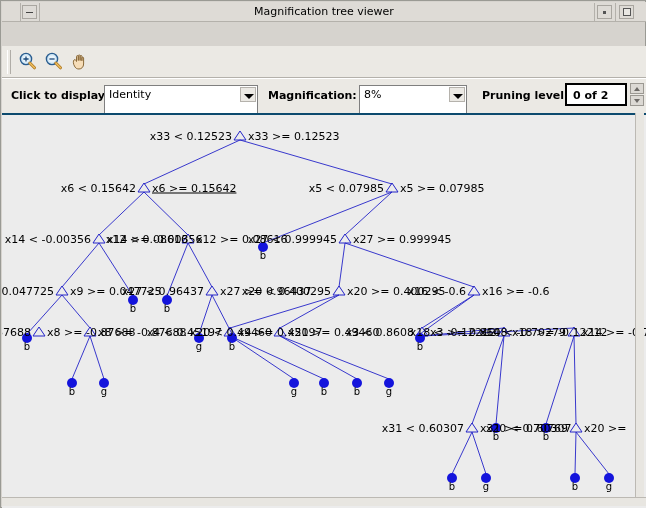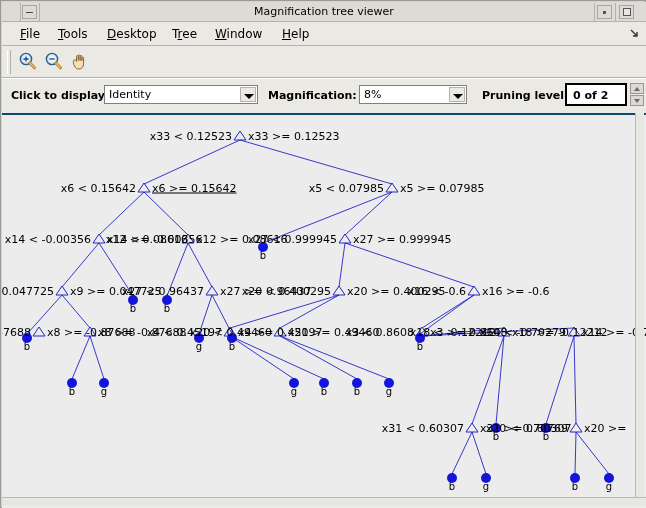--- a/index.html
+++ b/index.html
@@ -74,21 +74,21 @@
   
   .ctrlbar{
     position:absolute;left:1px;top:77px;width:644px;height:35px;
     background:#ebe9e4;box-sizing:border-box;
     border-top:1px solid #fff;
   }
   .ctrl-label{
     position:absolute;top:10px;font-size:11px;font-weight:bold;white-space:nowrap;
   }
   .combo{
-    position:absolute;top:6px;height:19px;
+    position:absolute;top:6px;height:29px;
     background:#fff;border:1px solid #7f7f7f;box-sizing:border-box;
     font-size:11px;cursor:pointer;
   }
   .combo .cval{
     position:absolute;left:4px;top:2px;font-size:11px;white-space:nowrap;
   }
   .combo .carrow{
     position:absolute;right:1px;top:1px;width:16px;height:15px;
     background:#ebe9e4;border:1px solid #b5b2ac;box-sizing:border-box;
   }
@@ -162,33 +162,20 @@
     <div class="tb-title">Magnification tree viewer</div>
     <div class="tb-sep" style="left:18px;"></div>
     <div class="tb-sep" style="left:37px;"></div>
     <div class="tb-btn tb-min"></div>
     <div class="tb-sep" style="left:592px;"></div>
     <div class="tb-btn tb-max"></div>
     <div class="tb-sep" style="left:613px;"></div>
     <div class="tb-btn tb-close"></div>
   </div>
 
-  <div class="menubar">
-    <div class="menu-item" style="left:13px;"><u>F</u><span></span>ile</div>
-    <div class="menu-item" style="left:51px;"><u>T</u>ools</div>
-    <div class="menu-item" style="left:100px;"><u>D</u>esktop</div>
-    <div class="menu-item" style="left:165px;">T<u>r</u>ee</div>
-    <div class="menu-item" style="left:208px;"><u>W</u>indow</div>
-    <div class="menu-item" style="left:275px;"><u>H</u>elp</div>
-    <div class="menu-dock">
-      <svg width="10" height="10" viewBox="0 0 10 10">
-        <path d="M1 2 L7 8 M7 4 L7 8 L3 8" stroke="#333" stroke-width="1.4" fill="none"></path>
-      </svg>
-    </div>
-  </div>
 
   <div class="toolbar">
     <div class="tb-grip"></div>
     <div class="tbtn" style="left:14px;">
       <svg width="24" height="22" viewBox="0 0 24 22">
         <circle cx="10" cy="8" r="5.6" fill="#cfe6f5" stroke="#2a5d8f" stroke-width="1.4"></circle>
         <circle cx="10" cy="8" r="3.4" fill="#eaf4fb" stroke="none"></circle>
         <path d="M10 5.4 L10 10.6 M7.4 8 L12.6 8" stroke="#1b4a7a" stroke-width="1.3"></path>
         <path d="M13.8 12 L18.5 16.8" stroke="#b07820" stroke-width="3" stroke-linecap="round"></path>
         <path d="M13.8 12 L18.5 16.8" stroke="#f0c060" stroke-width="1.3" stroke-linecap="round"></path>

